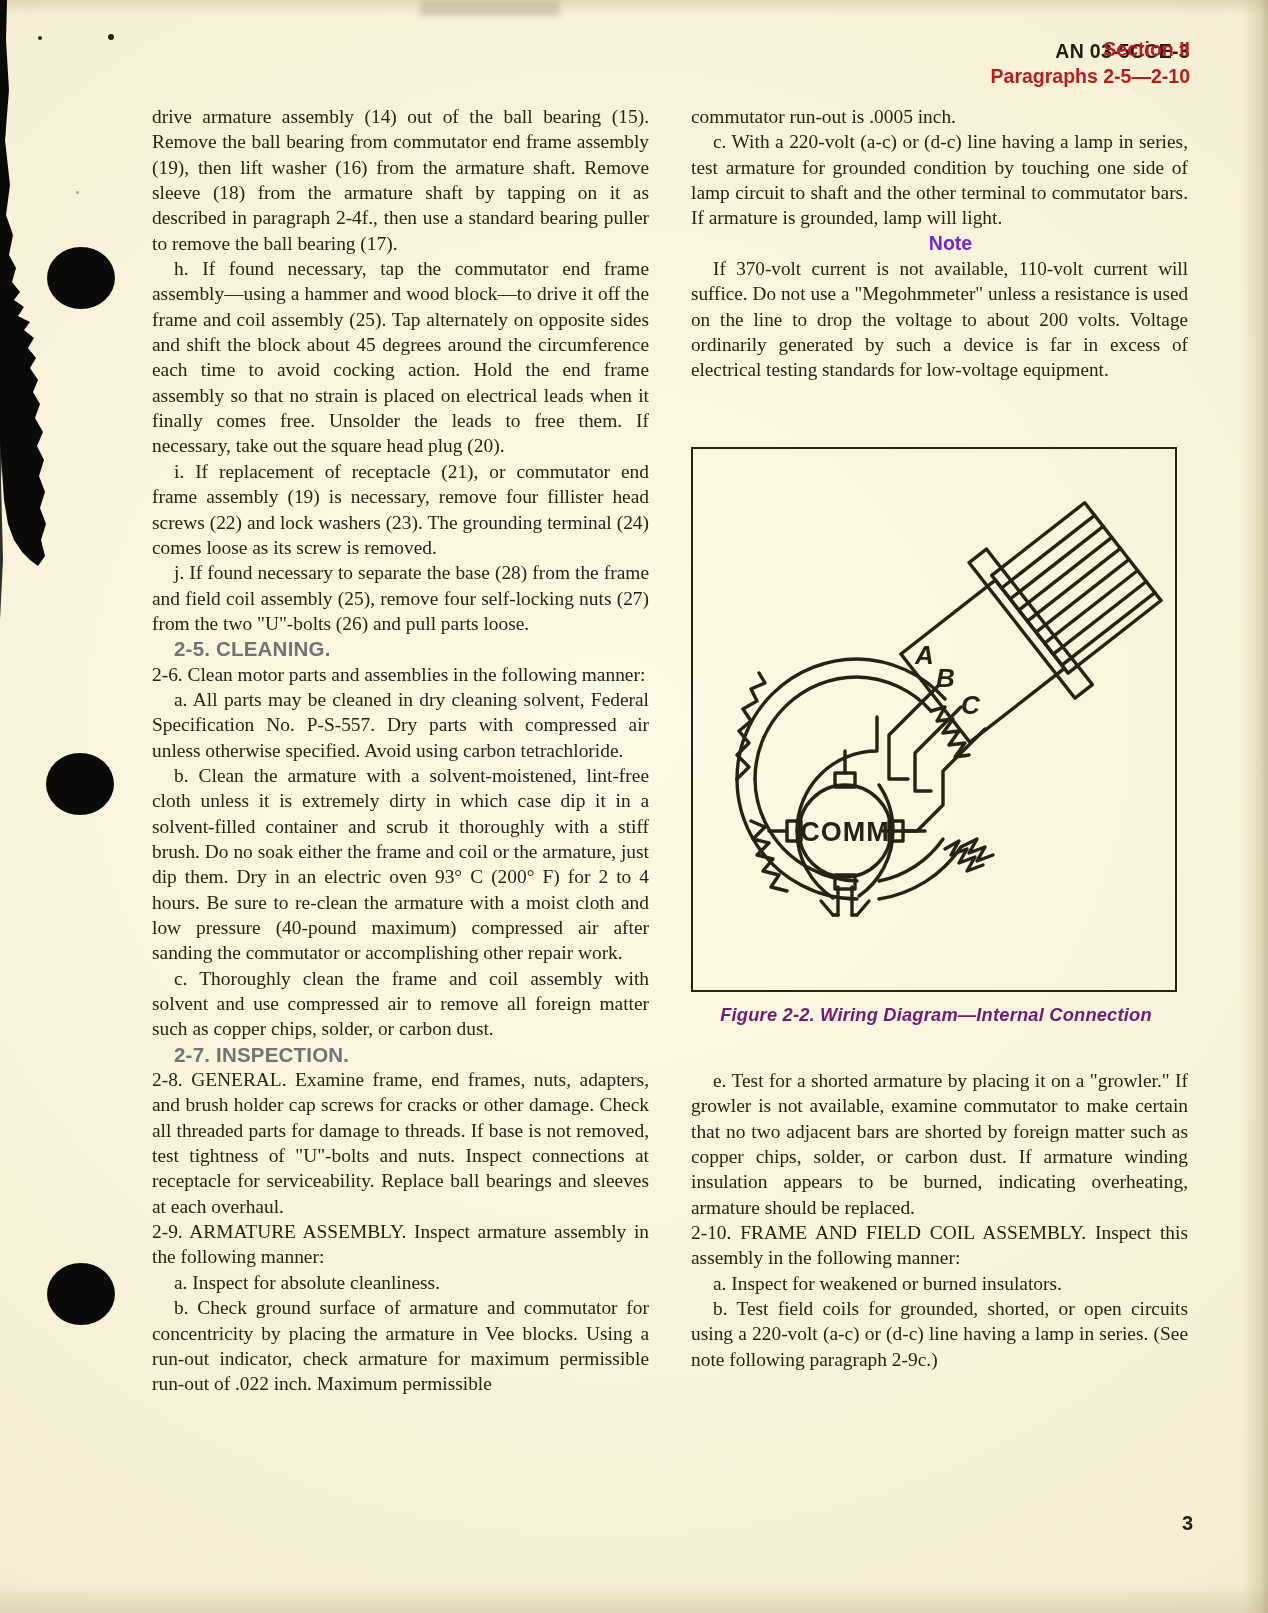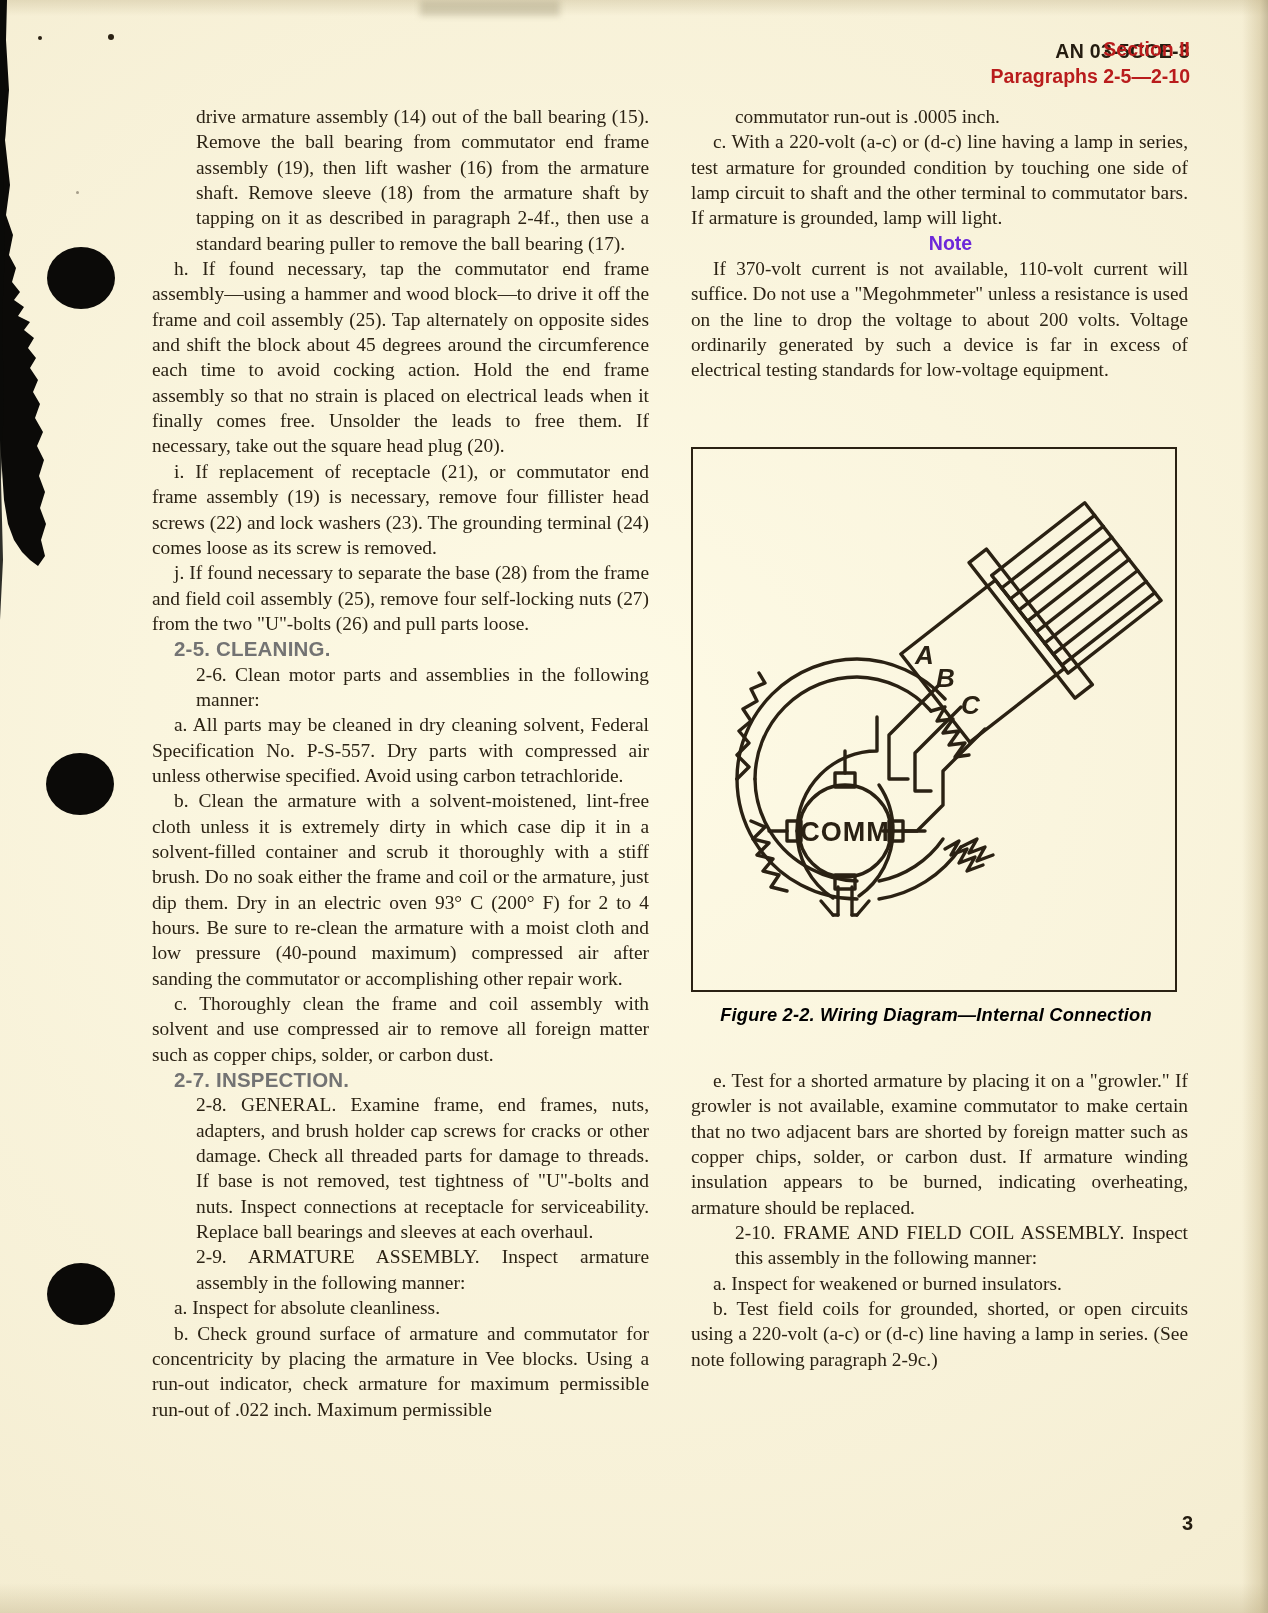--- a/index.html
+++ b/index.html
@@ -110,21 +110,21 @@
     color: #2b2214;
   }
   .col-left  { left: 152px; }
   .col-right { left: 691px; }
 
   .col p {
     margin: 0;
     text-indent: 22px;
     hyphens: manual;
   }
-  .col p.noindent { text-indent: 0; margin-left: 44px; }
+  .col p.noindent { text-indent: 0; }
 
   .sec-head {
     margin: 4px 0 1px 0;
     font-family: "Liberation Sans", "DejaVu Sans", sans-serif;
     font-weight: bold;
     font-size: 20.5px;
     letter-spacing: 0.2px;
     text-indent: 0;
     color: #737373;
   }
@@ -163,21 +163,21 @@
   }
   .figure-box svg { display: block; }
   .fig-caption {
     margin-top: 12px;
     text-align: center;
     font-family: "Liberation Sans", "DejaVu Sans", sans-serif;
     font-weight: bold;
     font-style: italic;
     font-size: 18.3px;
     letter-spacing: 0.2px;
-    color: #000000;
+    color: #701a75;
   }
 
   .page-number {
     position: absolute;
     right: 75px;
     bottom: 78px;
     font-family: "Liberation Sans", "DejaVu Sans", sans-serif;
     font-weight: bold;
     font-size: 20px;
     color: #241c10;

